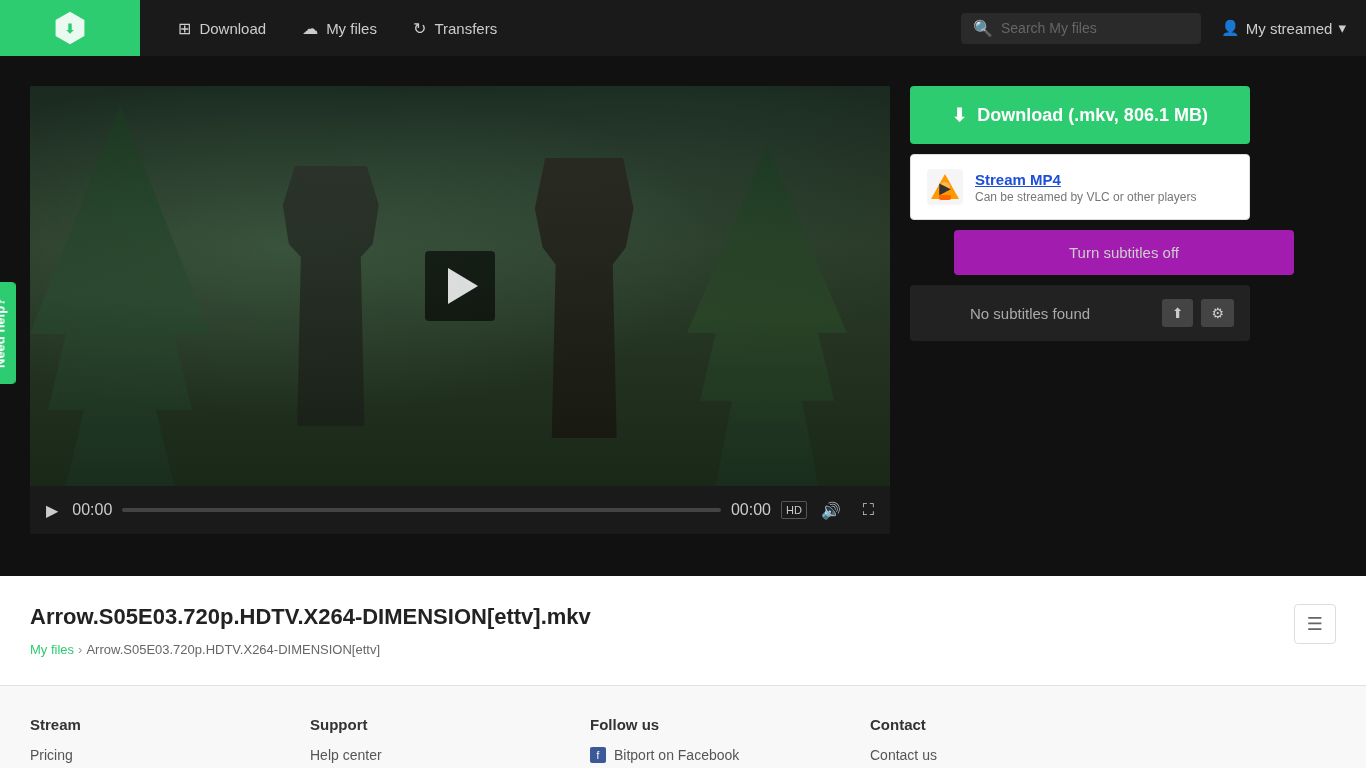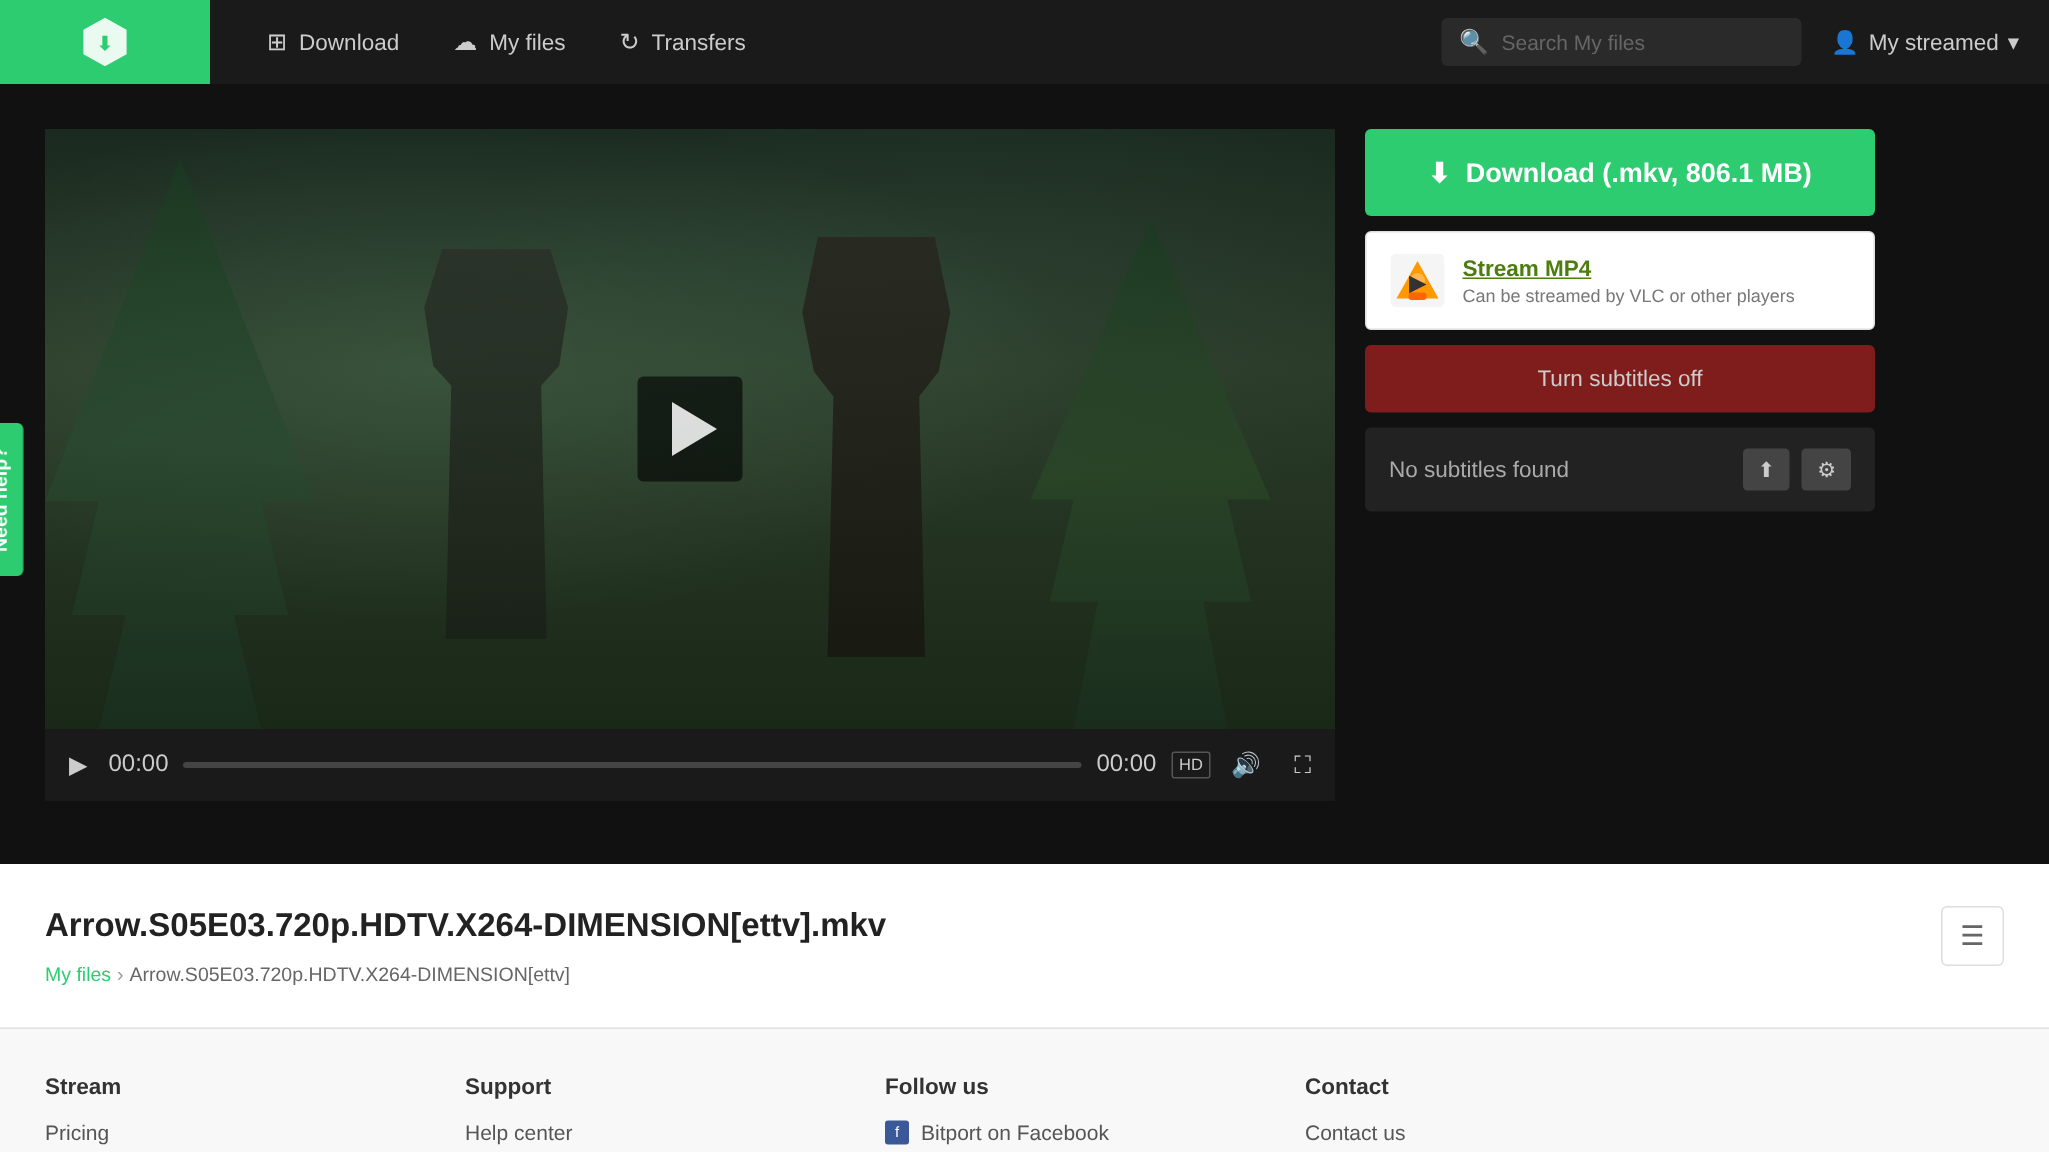--- a/index.html
+++ b/index.html
@@ -256,53 +256,55 @@
       align-items: center;
       gap: 12px;
       text-align: left;
     }
     .vlc-icon {
       width: 36px;
       height: 36px;
       flex-shrink: 0;
     }
     .stream-text-main {
-      color: #4d7c0f;
+      color: #1d4ed8;
       font-size: 15px;
       font-weight: bold;
       text-decoration: underline;
     }
     .stream-text-sub {
       color: #777;
       font-size: 12px;
       margin-top: 2px;
     }
     .subtitles-off-btn {
-      background: #7f1d1d;
+      background: #a21caf;
       color: #ccc;
       border: none;
       border-radius: 4px;
       width: 100%;
       padding: 14px 16px;
       font-size: 15px;
       cursor: pointer;
       text-align: center;
+      margin-left: 44px;
     }
     .no-subtitles-bar {
       background: #222;
       border-radius: 4px;
       width: 100%;
       padding: 14px 16px;
       display: flex;
       align-items: center;
       justify-content: space-between;
     }
     .no-subtitles-text {
       color: #aaa;
       font-size: 15px;
+      margin-left: 44px;
     }
     .subtitle-actions {
       display: flex;
       gap: 8px;
     }
     .subtitle-action-btn {
       background: #444;
       border: none;
       border-radius: 3px;
       color: #ccc;

